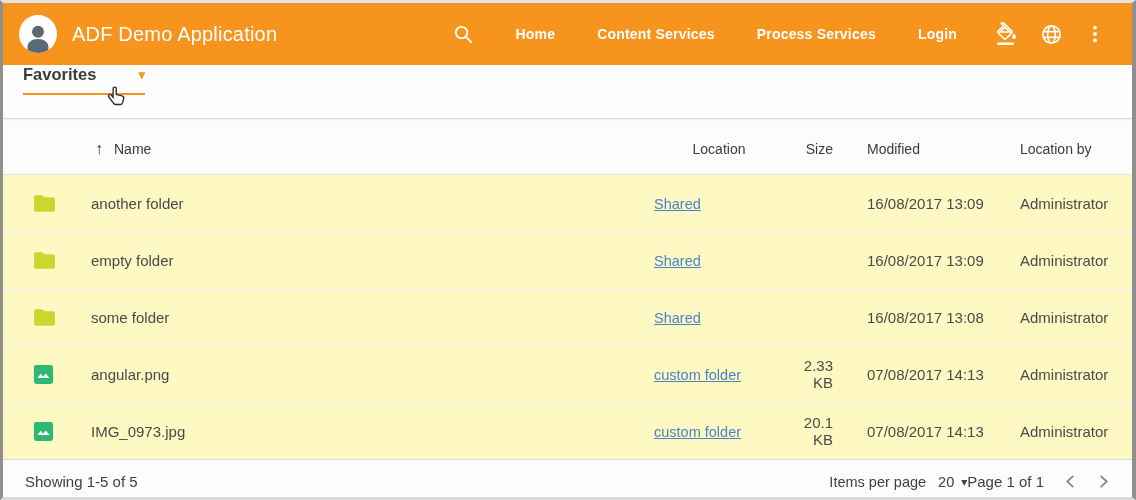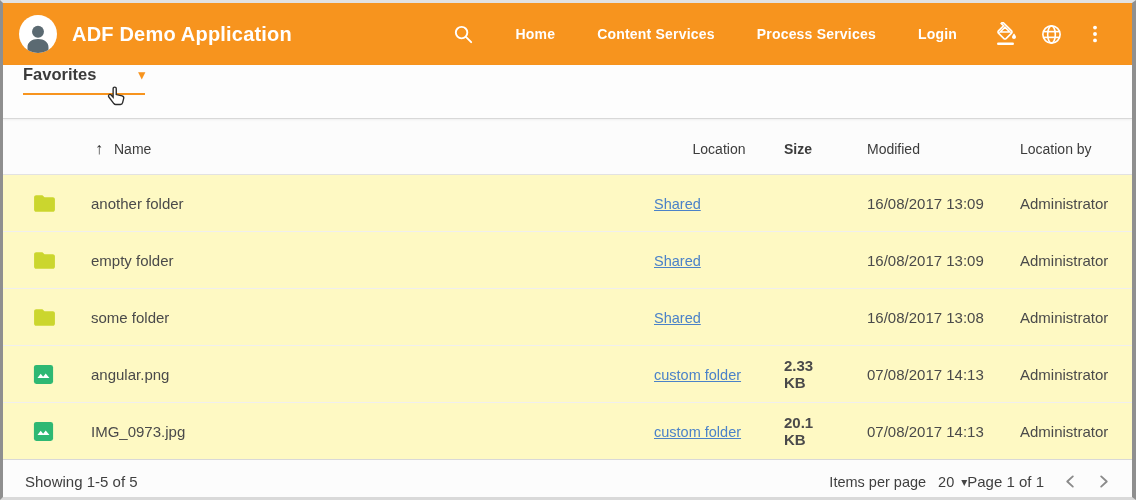--- a/index.html
+++ b/index.html
@@ -9,21 +9,21 @@
     border-top:3px solid #e2e2e2;border-bottom:3px solid #d9d9d9;
     background:#fcfcfc;overflow:hidden;display:flex;flex-direction:column;
     font-family:"Liberation Sans", sans-serif;
   }
   
   .hdr{
     height:62px;flex:0 0 62px;background:var(--accent,#f7941e);
     display:flex;align-items:center;padding:0 26px 0 16px;color:#fff;
   }
   .avatar{width:38px;height:38px;border-radius:50%;background:#fff;display:flex;align-items:flex-end;justify-content:center;overflow:hidden;margin-right:15px;flex:0 0 auto;}
-  .title{font-size:20px;font-weight:bold;letter-spacing:.2px;margin:0;white-space:nowrap;}
+  .title{font-size:20px;font-weight:normal;letter-spacing:.2px;margin:0;white-space:nowrap;}
   .hdr-spacer{flex:1 1 auto;}
   .icon-btn{background:none;border:none;padding:0;margin:0;cursor:pointer;display:flex;align-items:center;justify-content:center;color:#fff;}
   .srch{margin-right:40px;}
   .nav{display:flex;align-items:center;}
   .nav a{color:#fff;text-decoration:none;font-size:14px;font-weight:bold;letter-spacing:.2px;white-space:nowrap;}
   .nav a + a{margin-left:42px;}
   .hdr-icons{display:flex;align-items:center;margin-left:38px;}
   .hdr-icons .icon-btn + .icon-btn{margin-left:21px;}
   
   .subhdr{
@@ -39,21 +39,21 @@
     font-family:inherit;font-size:16.5px;font-weight:bold;color:#3b3b3b;
   }
   .view-btn .caret{color:var(--accent,#f7941e);font-size:13px;line-height:1;}
   .cursor{position:absolute;left:102px;top:20px;pointer-events:none;z-index:5;}
   
   .row{display:grid;grid-template-columns:88px 1fr 130px 49px 187px 112px;align-items:center;}
   .thead{height:56px;flex:0 0 56px;color:#3c3c3c;font-size:14px;border-bottom:1px solid #e2e2e2;padding-top:4px;box-sizing:border-box;}
   .th-name{display:flex;align-items:center;gap:11px;padding-left:4px;}
   .sort-arrow{font-size:16px;color:#333;line-height:1;}
   .c-loc-h{text-align:center;}
-  .c-size{text-align:left;font-weight:bold;}
+  .c-size{text-align:right;}
   .c-mod{padding-left:34px;}
   .tbody{flex:1 1 auto;}
   .tr{height:56px;border-bottom:1px solid #f0efee;background:#fef9c3;font-size:15px;color:#4a4a4a;}
   .tr:last-child{border-bottom:none;}
   .c-icon{display:flex;align-items:center;padding-left:29px;}
   .ficon{display:flex;align-items:center;}
   .link{color:var(--link,#4b82c8);text-decoration:underline;font-size:14.5px;}
   
   .ftr{
     flex:1 1 auto;border-top:1px solid #d8d8d8;background:#fcfcfc;

